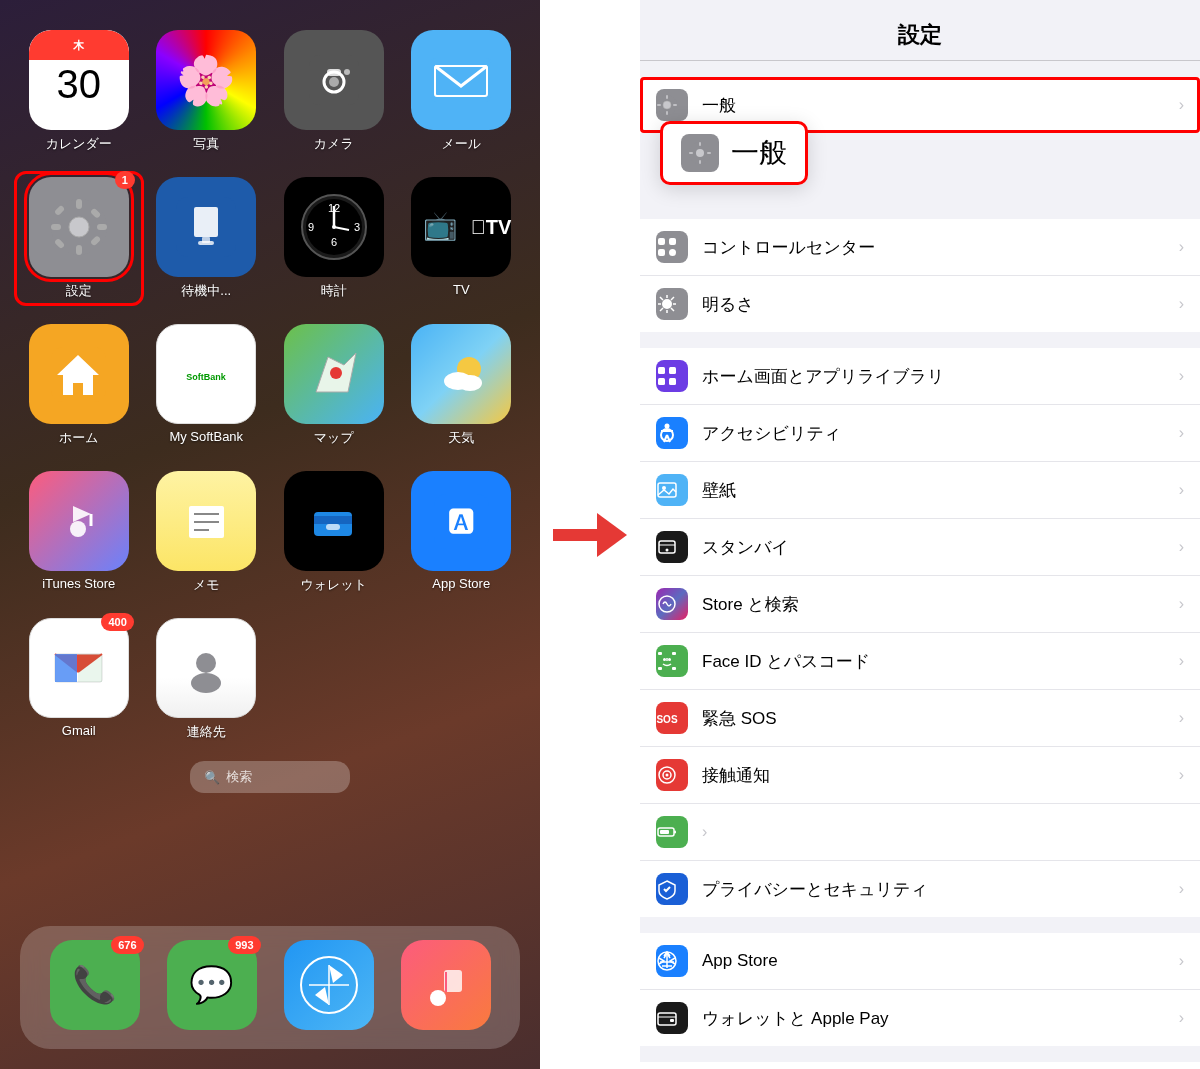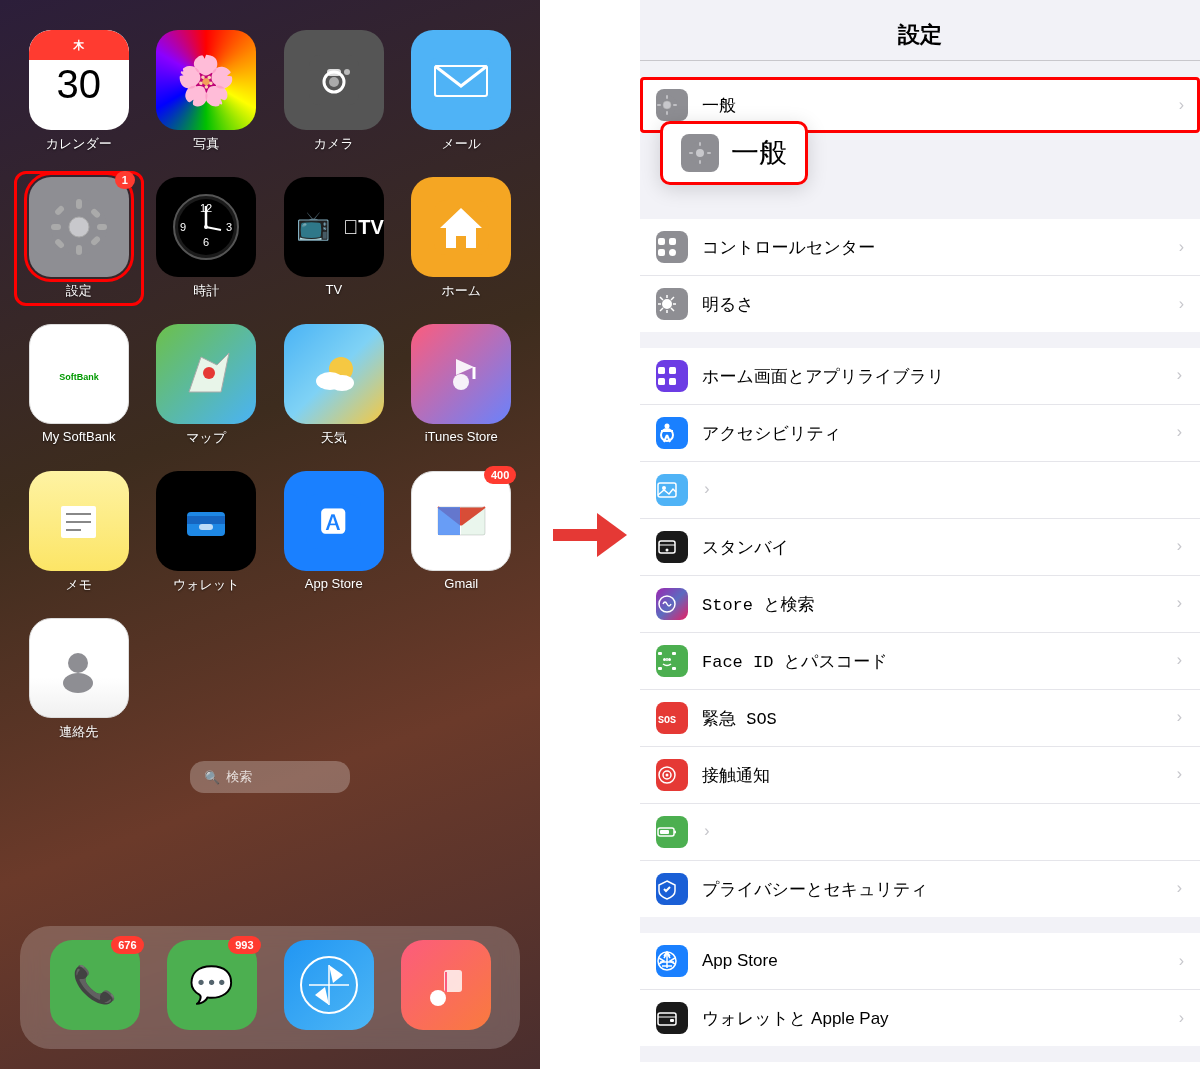--- a/index.html
+++ b/index.html
@@ -380,20 +380,31 @@
               <rect x="9" y="9" width="6" height="10" rx="3" transform="rotate(45 12 12)"></rect>
               <rect x="9" y="41" width="6" height="10" rx="3" transform="rotate(-45 12 48)"></rect>
               <rect x="41" y="9" width="6" height="10" rx="3" transform="rotate(-45 48 12)"></rect>
               <rect x="41" y="41" width="6" height="10" rx="3" transform="rotate(45 48 48)"></rect>
             </g>
           </svg>
       </div>
       <span class="app-icon-label">設定</span>
     </div>
 
+    <div class="app-icon">
+      <div class="app-icon-img keynote-icon">
+        <svg width="60" height="60" viewBox="0 0 60 60">
+            <rect width="60" height="60" rx="12" fill="#1e5baa"></rect>
+            <rect x="18" y="10" width="24" height="30" rx="2" fill="#fff" opacity="0.9"></rect>
+            <rect x="22" y="44" width="16" height="4" rx="2" fill="#fff" opacity="0.8"></rect>
+            <rect x="26" y="40" width="8" height="6" rx="1" fill="#fff" opacity="0.7"></rect>
+          </svg>
+      </div>
+      <span class="app-icon-label">待機中...</span>
+    </div>
 
     <div class="app-icon">
       <div class="app-icon-img clock-icon" style="background:#000;">
         <svg width="70" height="70" viewBox="0 0 70 70">
             <circle cx="35" cy="35" r="32" fill="#1a1a1a" stroke="#555" stroke-width="2"></circle>
             <circle cx="35" cy="35" r="28" fill="#000"></circle>
             <text x="35" y="20" text-anchor="middle" fill="white" font-size="11">12</text>
             <text x="35" y="54" text-anchor="middle" fill="white" font-size="11">6</text>
             <text x="12" y="39" text-anchor="middle" fill="white" font-size="11">9</text>
             <text x="58" y="39" text-anchor="middle" fill="white" font-size="11">3</text>
@@ -668,21 +679,21 @@
                 <line x1="18" y1="4" x2="15" y2="7"></line>
                 <line x1="7" y1="15" x2="4" y2="18"></line>
               </g>
             </svg>
         </div>
         <span class="settings-row-label">明るさ</span>
         <span class="settings-row-chevron">›</span>
       </div>
     </div>
 
-    <div class="settings-section" style="margin-top:16px;font-family:Liberation Mono, monospace;">
+    <div class="settings-section" style="margin-top:16px;">
       <div class="settings-row">
         <div class="settings-row-icon" style="background:#6c3ce4;">
           <svg width="22" height="22" viewBox="0 0 22 22">
               <g fill="white">
                 <rect x="2" y="2" width="7" height="7" rx="1.5"></rect>
                 <rect x="13" y="2" width="7" height="7" rx="1.5"></rect>
                 <rect x="2" y="13" width="7" height="7" rx="1.5"></rect>
                 <rect x="13" y="13" width="7" height="7" rx="1.5"></rect>
               </g>
             </svg>
@@ -704,20 +715,21 @@
         <span class="settings-row-chevron">›</span>
       </div>
       <div class="settings-row">
         <div class="settings-row-icon" style="background:#4fb3f6;">
           <svg width="22" height="22" viewBox="0 0 22 22">
               <rect x="2" y="4" width="18" height="14" rx="2" fill="none" stroke="white" stroke-width="1.5"></rect>
               <circle cx="8" cy="9" r="2" fill="white"></circle>
               <polyline points="2,16 8,11 13,15 17,10 20,13" stroke="white" stroke-width="1.5" fill="none"></polyline>
             </svg>
         </div>
+        <span class="settings-row-label">壁紙</span>
         <span class="settings-row-chevron">›</span>
       </div>
       <div class="settings-row">
         <div class="settings-row-icon" style="background:#1a1a1a;">
           <svg width="22" height="22" viewBox="0 0 22 22">
               <rect x="3" y="5" width="16" height="12" rx="2" fill="none" stroke="white" stroke-width="1.5"></rect>
               <line x1="3" y1="9" x2="19" y2="9" stroke="white" stroke-width="1"></line>
               <circle cx="11" cy="14" r="1.5" fill="white"></circle>
             </svg>
         </div>

